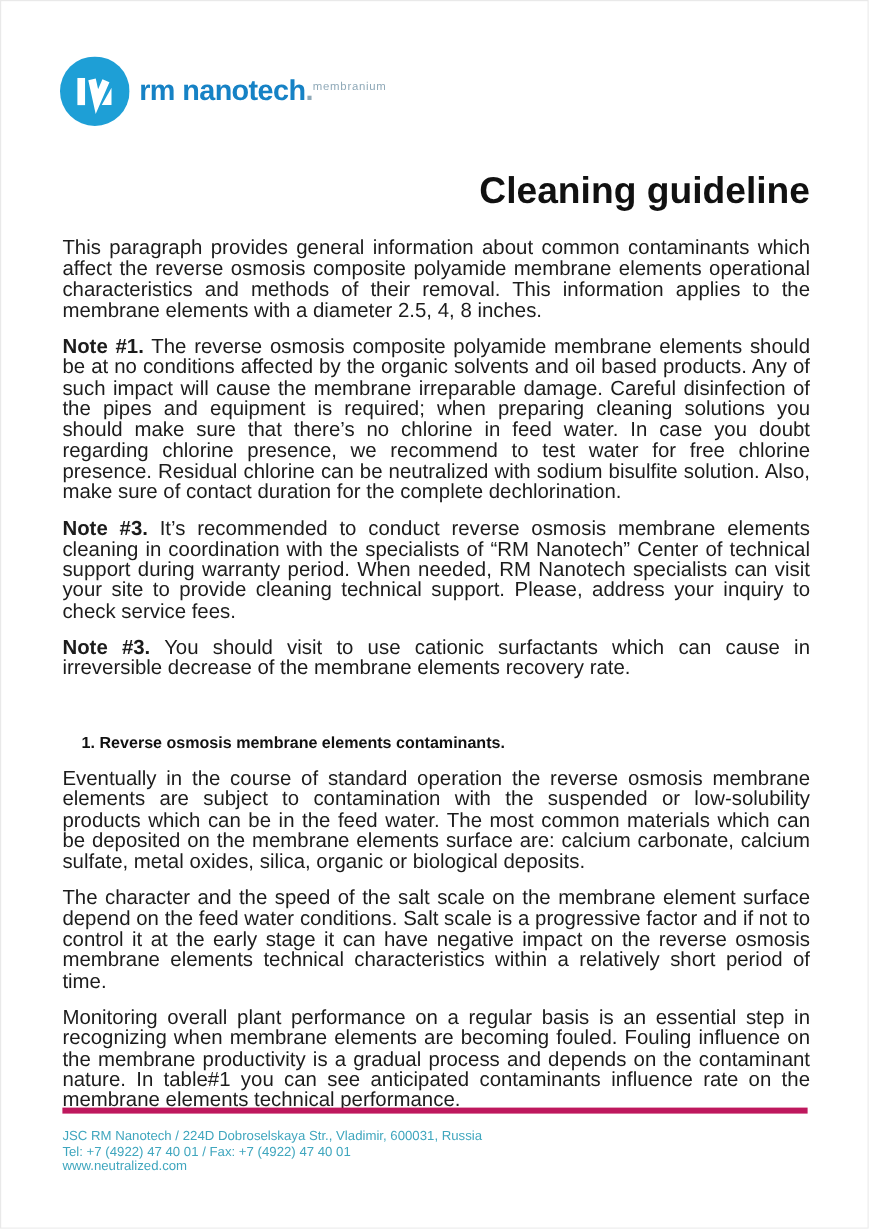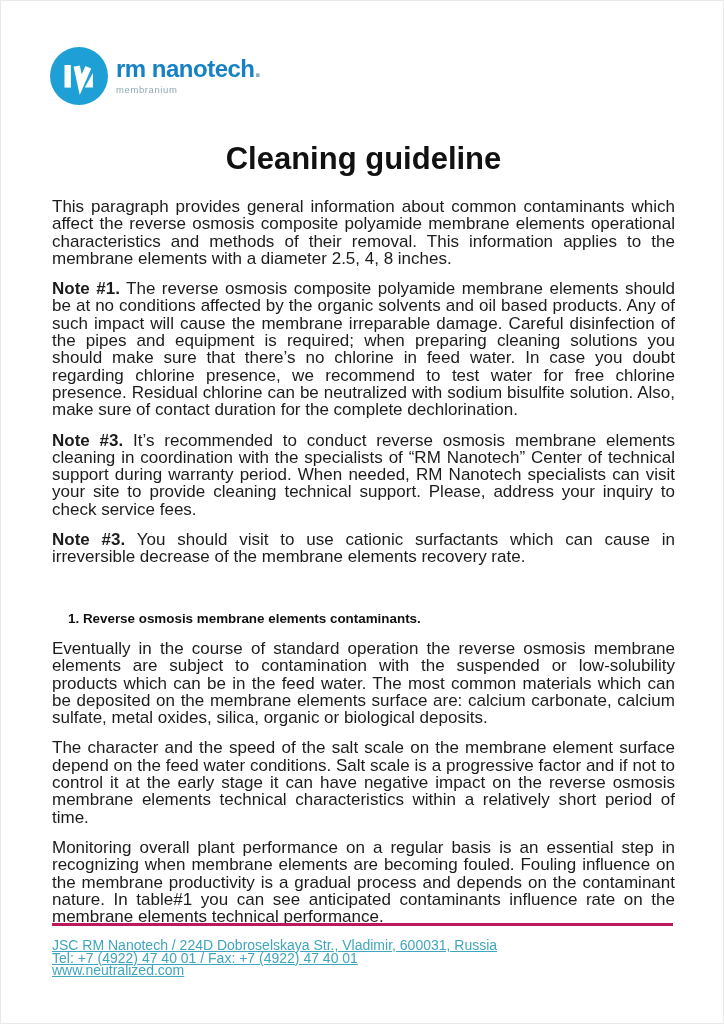--- a/index.html
+++ b/index.html
@@ -16,53 +16,52 @@
     background:#ffffff;
     font-family:"Liberation Sans","DejaVu Sans",sans-serif;
     color:var(--text,#1c1c1c);
     overflow:hidden;
     box-sizing:border-box;
     border:1px solid #e9e9e9;
   }
   
   .logo{position:absolute;top:46px;left:49px;display:flex;align-items:center;}
   .logo-mark{width:58px;height:58px;display:block;color:var(--brand-blue,#1e9fd6);}
-  .logo-text{margin-left:8px;display:flex;flex-direction:column;justify-content:center;}
+  .logo-text{margin-left:8px;display:flex;justify-content:center;text-align:center;}
   .brand{
     font-size:24px;font-weight:bold;line-height:24px;
     color:var(--brand-dark,#1682c5);letter-spacing:-0.5px;
   }
   .brand .dot{color:var(--sub-gray,#8fa9b8);}
   .tagline{
     font-size:9.5px;color:var(--sub-gray,#8fa9b8);
     letter-spacing:0.6px;margin-top:3px;
   }
   
   .doc{position:absolute;top:140px;left:51px;width:623px;}
   h1.title{
     font-size:31px;line-height:36px;font-weight:bold;
-    text-align:center;margin:0 0 21px 0;color:#111;
+    text-align:right;margin:0 0 21px 0;color:#111;
   }
   p.body{
     font-size:17px;line-height:17.3px;
     text-align:justify;margin:0 0 13px 0;
   }
   p.body .lead{font-weight:bold;}
   h2.sec{
     font-size:13.4px;line-height:17.3px;font-weight:bold;
     margin:44px 0 13px 16px;color:#111;
   }
   
   .footer{
     position:absolute;left:51px;right:50px;top:922px;
-    border-top:3px solid #be185d;
+    border-top:5px solid #be185d;
     padding-top:13px;
-    font-size:14px;line-height:12.5px;
+    font-size:11px;line-height:12.5px;
     color:var(--footer-teal,#3fa6be);
-    text-decoration:underline;
   }
   .footer div{margin:0;}
   .footer .site{color:var(--footer-teal,#3fa6be);text-decoration:none;}
 </style>
 </head>
 <body>
 
 <div class="page">
 
   <div class="logo">

